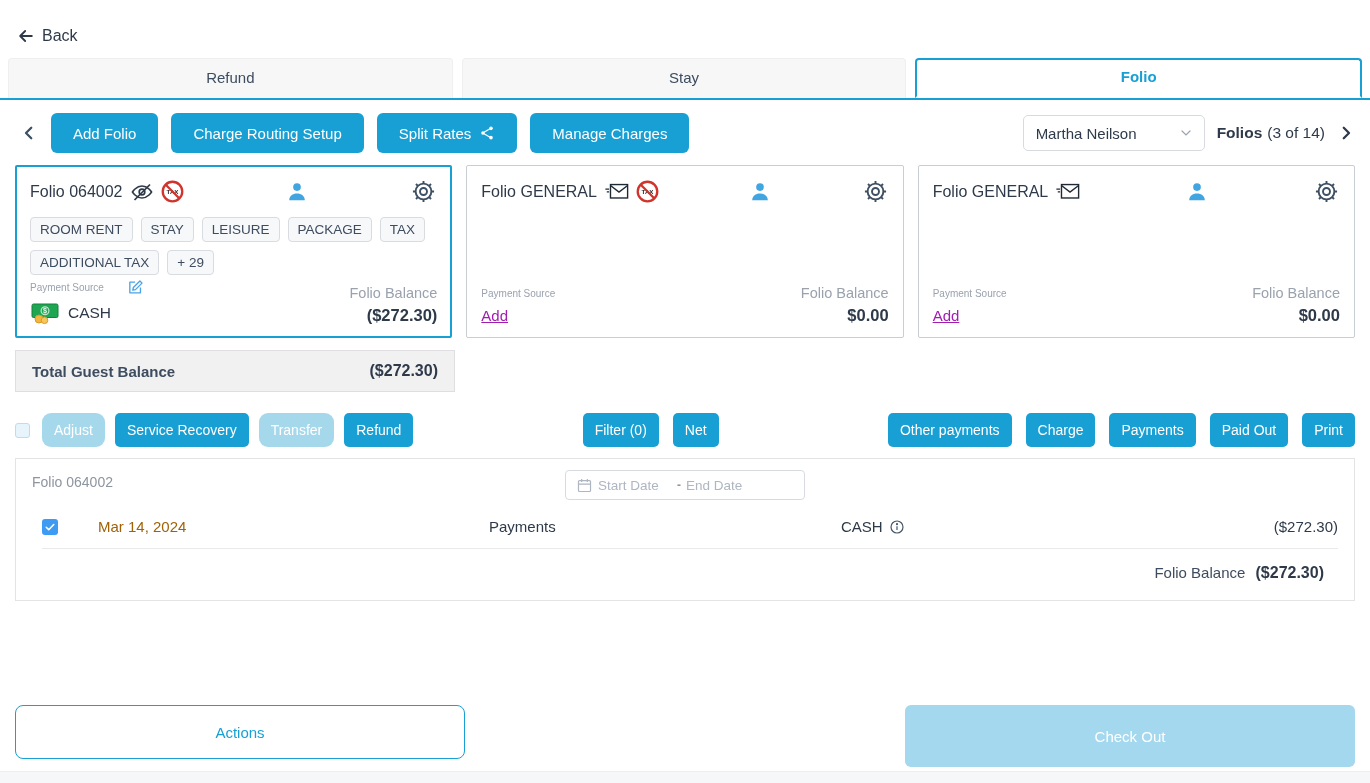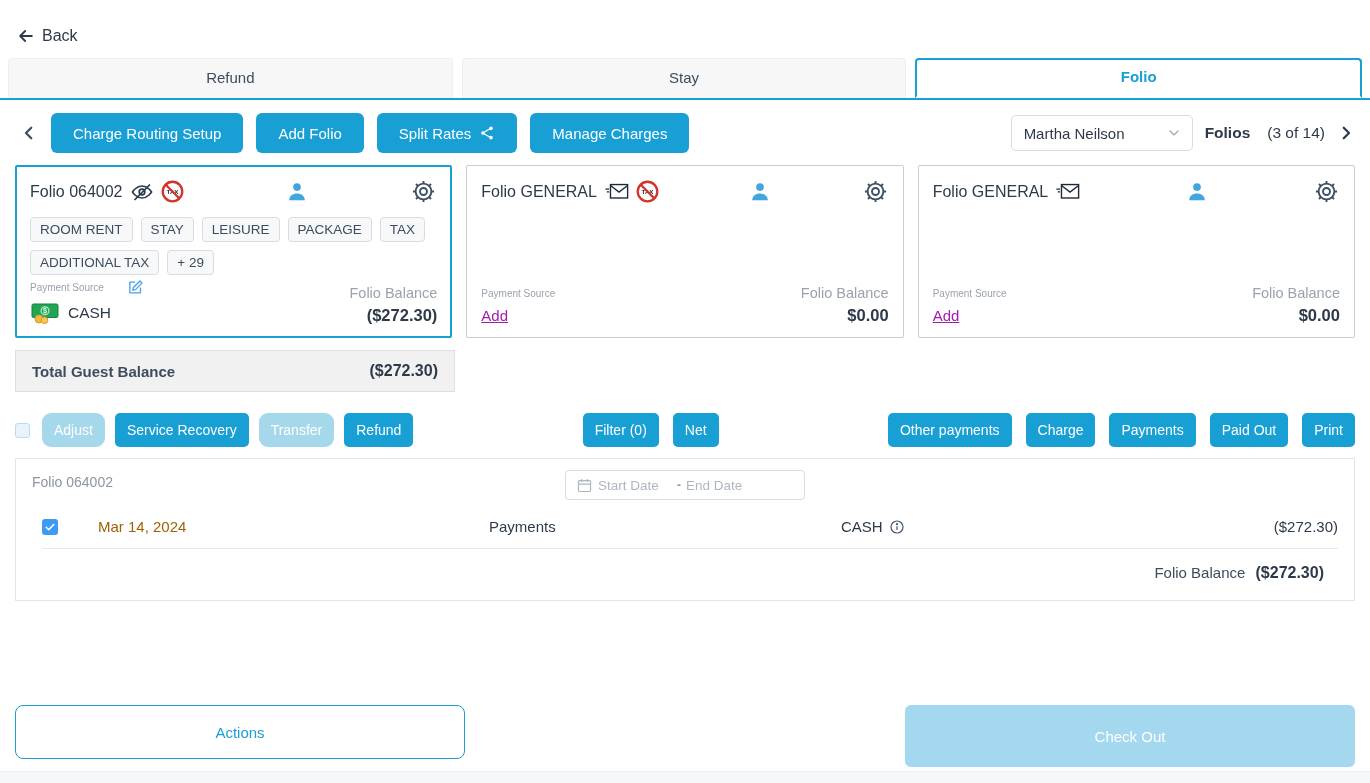--- a/index.html
+++ b/index.html
@@ -23,21 +23,21 @@
   .toolbar { display:flex; align-items:center; margin:13px 15px 0 20px; gap:13px; }
   .btn { background:#189FD4; color:#fff; border:none; border-radius:6px; height:40px;
     padding:0 22px; font-size:15px; display:inline-flex; align-items:center; gap:8px; }
   .btn.disabled { background:#A6D8EC; cursor:default;border-radius:9px; }
   .btn-sm { height:34px; border-radius:5px; padding:0 12px; font-size:14px; }
   .chev-btn { background:none; border:none; padding:0; display:flex; align-items:center; }
   .toolbar-right { margin-left:auto; display:flex; align-items:center; gap:12px; }
   .guest-select { width:182px; height:36px; border:1px solid #D7DBE0; border-radius:5px;
     display:flex; align-items:center; justify-content:space-between; padding:0 10px 0 12px;
     font-size:15px; color:#2E3A4A; cursor:pointer; background:#fff; }
-  .folios-nav { display:flex; align-items:center; gap:17px; font-size:15.5px; color:#2E3A4A; }
+  .folios-nav { display:flex; align-items:center; gap:5px; font-size:15.5px; color:#2E3A4A; }
   .folios-nav b { font-weight:700; }
 
   
   .cards { display:flex; gap:14px; padding:0 15px; margin-top:12px; }
   .card { flex:1; border:1px solid #C9CDD4; border-radius:2px; padding:12px 14px;
     min-height:173px; display:flex; flex-direction:column; background:#fff; }
   .card.active { border:2px solid #189FD4; padding:11px 13px; }
   .card-head { display:flex; align-items:center; justify-content:space-between; }
   .title-group { display:flex; align-items:center; gap:7px; }
   .card-title { font-size:16px; color:#2E3A4A; }
@@ -119,24 +119,24 @@
 
 <div class="toolbar">
   <button class="chev-btn">
     <span class="icon">
       <svg viewBox="0 0 24 24" width="18" height="18" fill="none" stroke="#3D4F63" stroke-width="3" stroke-linecap="round" stroke-linejoin="round">
           <path d="M15 5l-7 7 7 7"></path>
         </svg>
     </span>
   </button>
   <button class="btn">
-    <span>Charge Routing Setup</span>
+    <span>Add Folio</span>
   </button>
   <button class="btn">
-    <span>Add Folio</span>
+    <span>Charge Routing Setup</span>
   </button>
   <button class="btn">
     <span>Split Rates</span>
     <span class="icon">
       <svg viewBox="0 0 24 24" width="16" height="16" fill="#fff">
           <circle cx="18" cy="5" r="2.7"></circle>
           <circle cx="6" cy="12" r="2.7"></circle>
           <circle cx="18" cy="19" r="2.7"></circle>
           <path d="M7.5 10.8l9-5.2M7.5 13.2l9 5.2" stroke="#fff" stroke-width="1.8"></path>
         </svg>

